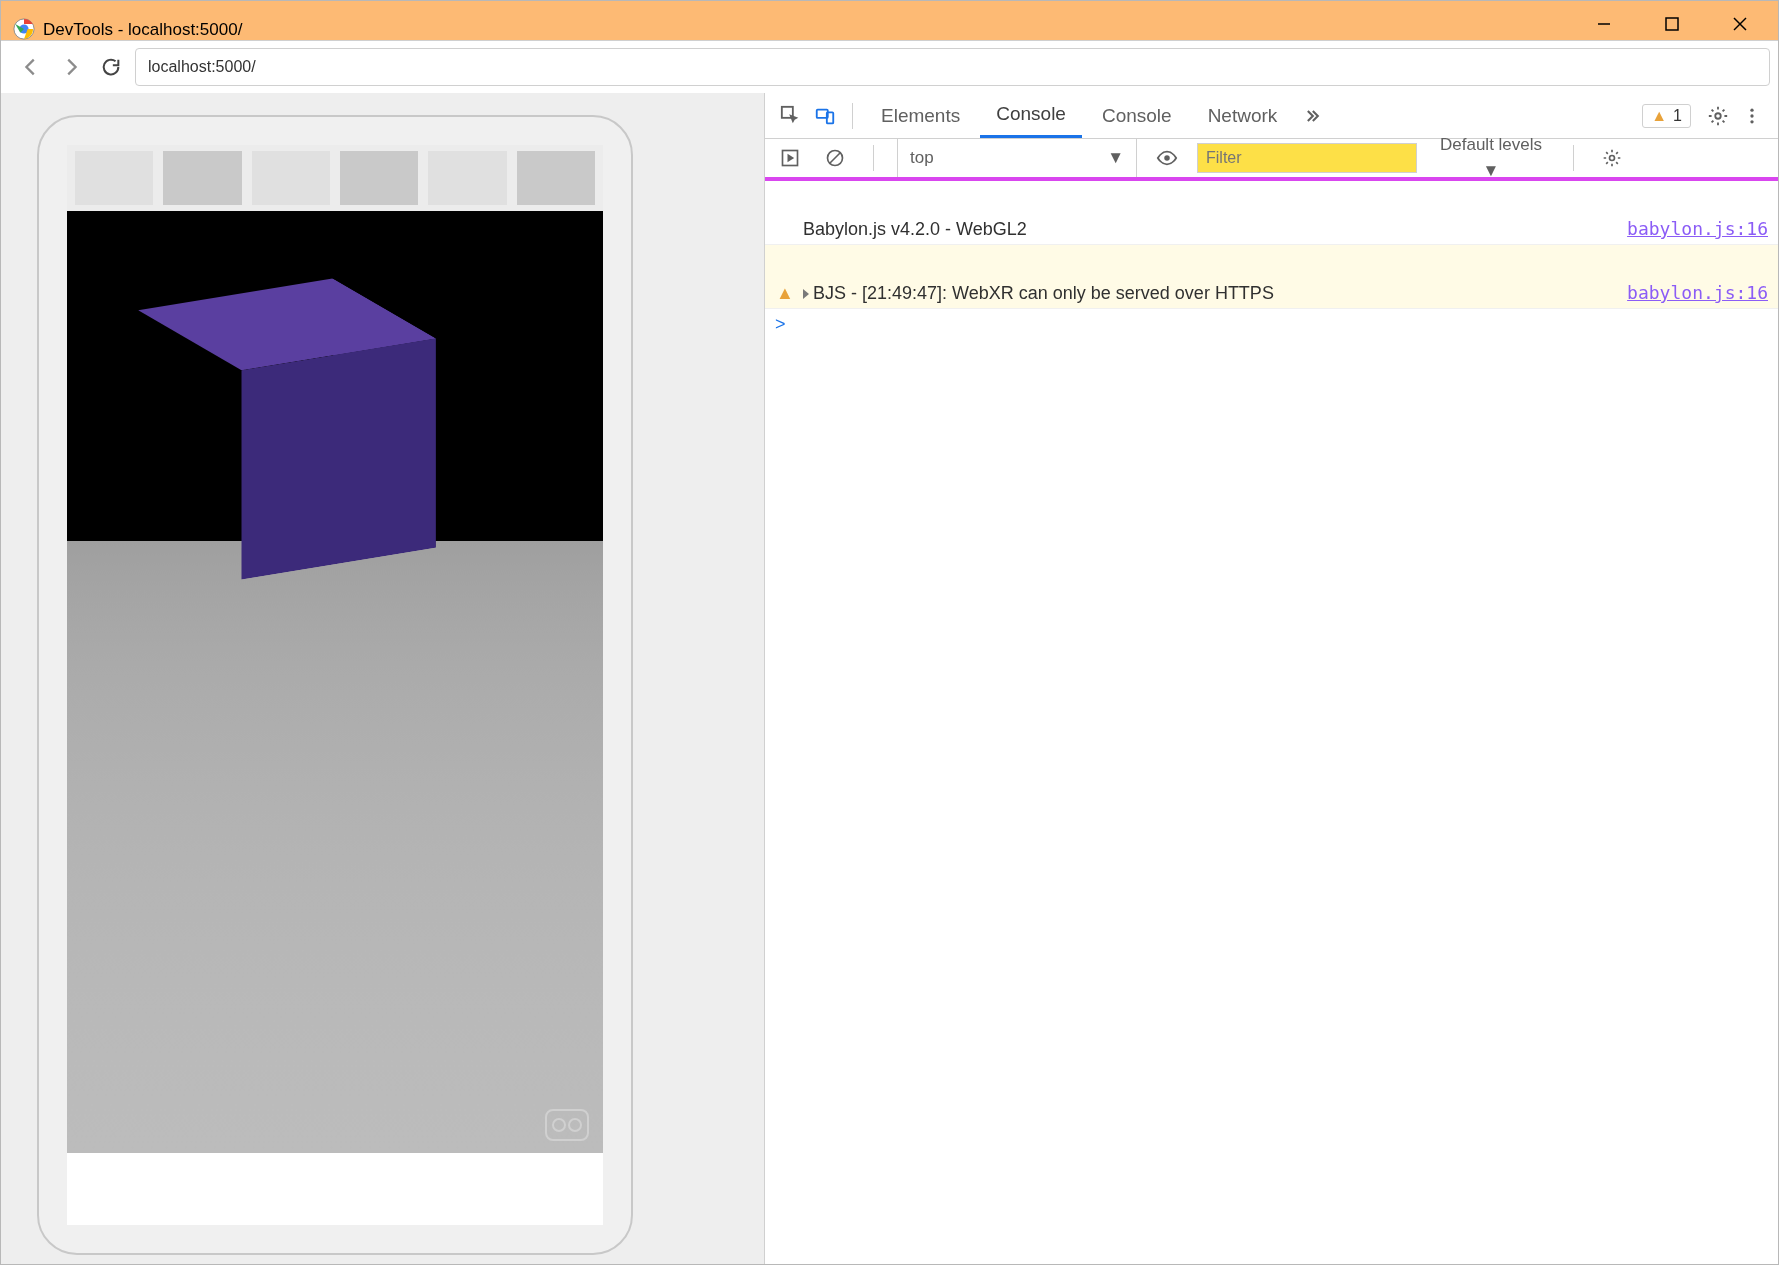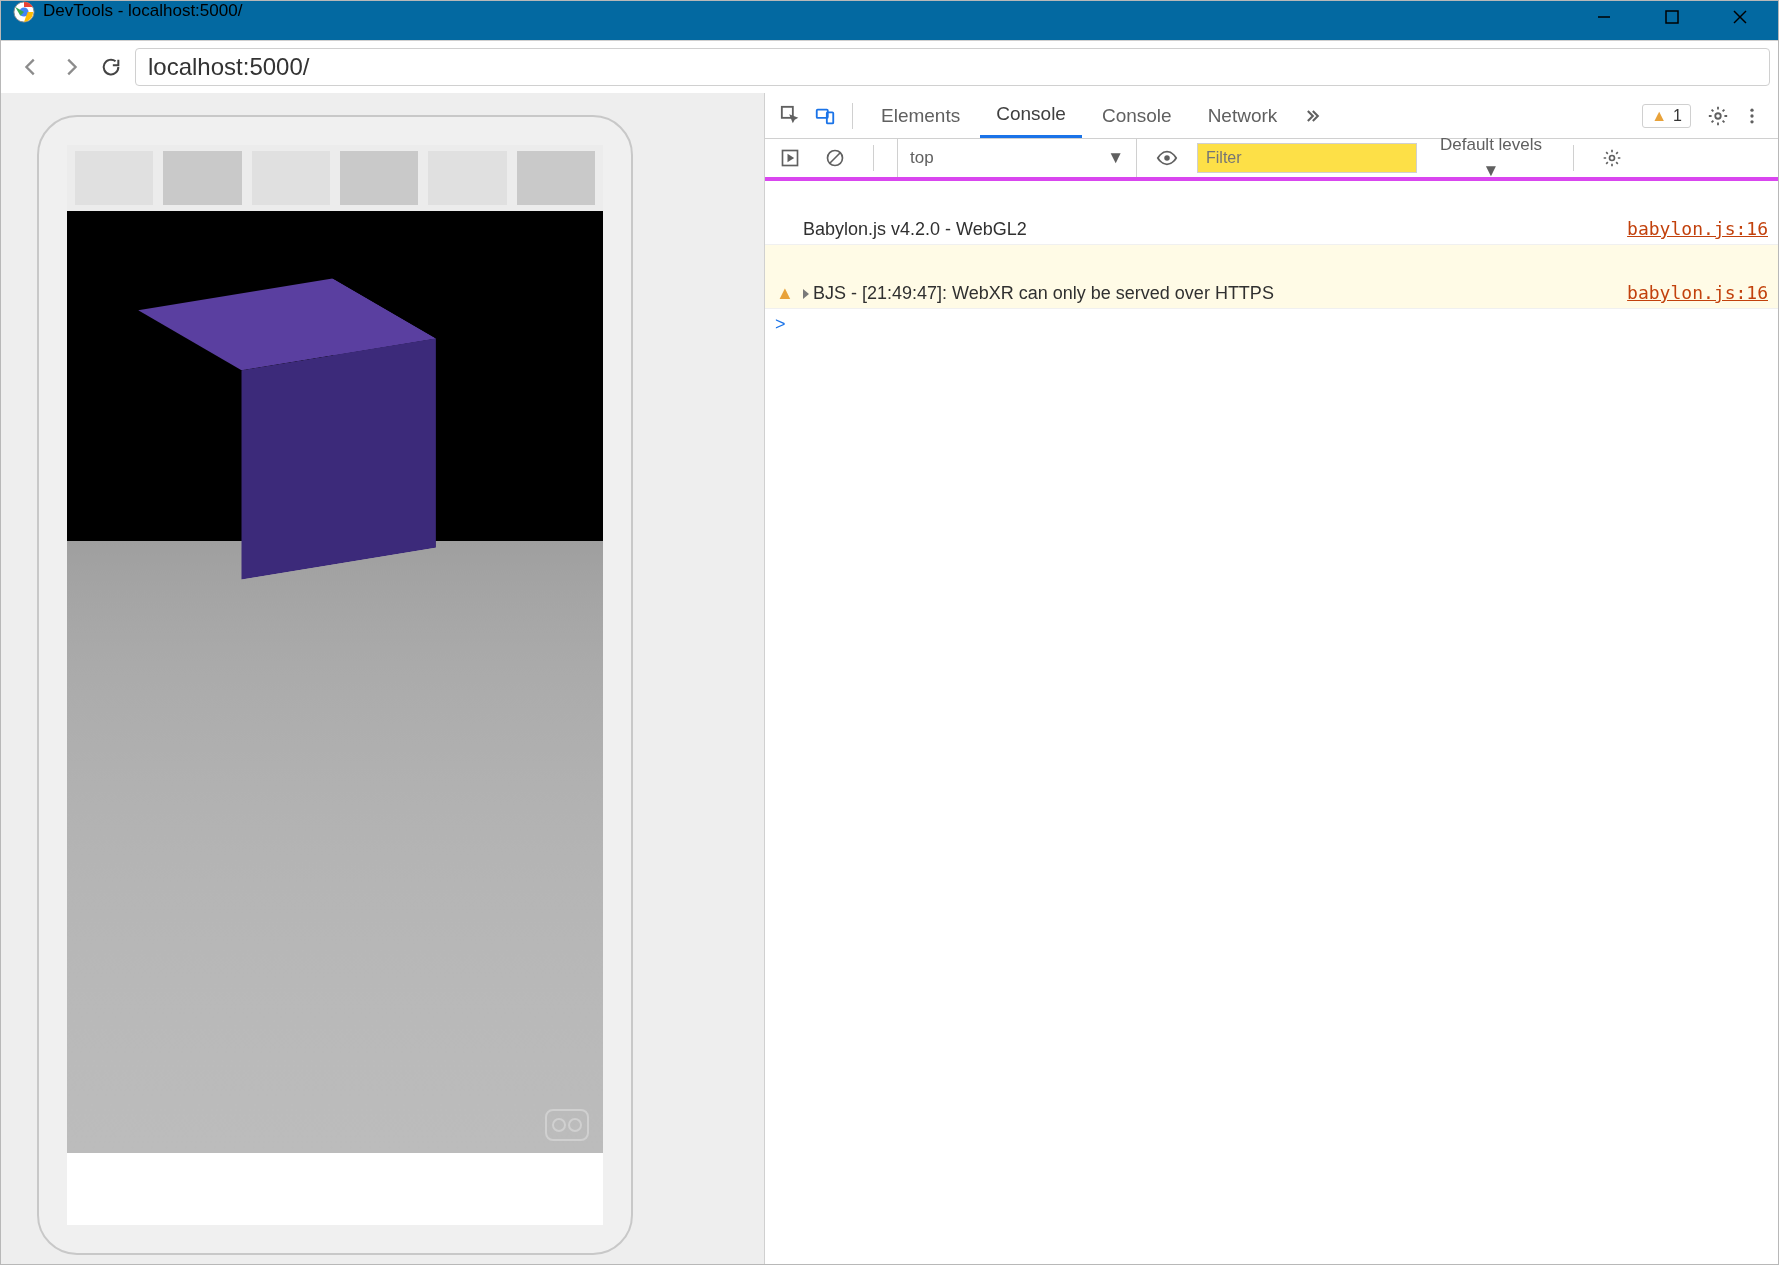--- a/index.html
+++ b/index.html
@@ -1,29 +1,29 @@
 <!DOCTYPE html>
 <html><head>
 <meta charset="utf-8">
 <style>
 * { box-sizing: border-box; margin: 0; padding: 0; font-family: "Segoe UI", Arial, sans-serif; }
 body { width: 1779px; height: 1265px; background: #fff; overflow: hidden; }
 
 
 .window { width: 100%; height: 100%; display: flex; flex-direction: column; border: 1px solid #b8b8b8; }
-.titlebar { height: 40px; background: #0369a1; display: flex; align-items: flex-start; padding: 0 4px; border-bottom: 1px solid #d0d0d0; }
+.titlebar { height: 40px; background: #fdba74; display: flex; align-items: flex-end; padding: 0 4px; border-bottom: 1px solid #d0d0d0; }
 .titlebar .favicon { width: 22px; height: 22px; margin: 0 8px; }
 .titlebar .title { font-size: 17px; color: #000; flex: 1; }
 .winbtns { display: flex; gap: 28px; padding-right: 14px; }
 .winbtn { width: 40px; height: 32px; display: flex; align-items: center; justify-content: center; cursor: pointer; }
 
 
 .addrrow { height: 52px; background: #fff; display: flex; align-items: center; padding: 0 8px 0 14px; gap: 8px; }
 .navbtn { width: 32px; height: 32px; display: flex; align-items: center; justify-content: center; color: #8c8c8c; }
-.urlbox { flex: 1; height: 38px; border: 1px solid #d0d0d0; border-radius: 4px; background: #fff; display: flex; align-items: center; padding: 10px 12px; font-size: 24px; color: #333; }
+.urlbox { flex: 1; height: 38px; border: 1px solid #d0d0d0; border-radius: 4px; background: #fff; display: flex; align-items: center; padding: 10px 12px; font-size: 16px; color: #333; }
 
 
 .content { flex: 1; display: flex; min-height: 0; }
 .left { width: 764px; background: #eee; border-right: 1px solid #d0d0d0; position: relative; }
 .right { flex: 1; background: #fff; display: flex; flex-direction: column; }
 
 
 .device { position: absolute; left: 36px; top: 22px; width: 596px; height: 1140px; background: #f0f0f0; border: 2px solid #c8c8c8; border-radius: 40px; padding: 28px; }
 .screen { width: 100%; height: 100%; background: #fff; position: relative; overflow: hidden; }
 .toolbar-strip { position: absolute; top: 0; left: 0; right: 0; height: 66px; display: flex; gap: 10px; padding: 6px 8px; background: #ececec; }
@@ -57,21 +57,21 @@
 .ctx { flex-basis: 240px; border-left:1px solid #d0d0d0; border-right:1px solid #d0d0d0; height:100%; display:flex; align-items:center; padding:0 12px; justify-content:space-between;}
 .filterbox { width: 220px; height: 30px; border: 1px solid #d0d0d0; padding: 0 8px; font-size: 16px; background:#fde047;}
 .levels { display:flex; align-items:center; gap:6px; padding:0 8px;flex-direction:column;}
 
 
 .console { flex: 1; font-family: Consolas, monospace; font-size: 18px; overflow: auto; }
 .msg { display: flex; padding: 4px 10px; border-bottom: 1px solid #f0f0f0; align-items: baseline; gap: 8px; }
 .msg.warn { background: #fffbe6; }
 .msg .icon { width: 20px; text-align: center; }
 .msg .text { flex: 1; white-space: pre; color: #303030; margin-top: 34px; }
-.msg .src { color: #c2410c; text-decoration: underline; font-family: Consolas, monospace; }
+.msg .src { color: #8b5cf6; text-decoration: underline; font-family: Consolas, monospace; }
 .prompt { padding: 4px 10px; color: #1a73e8; font-family: Consolas, monospace; font-size:18px;}
 .disc { width:0;height:0;border-left:6px solid #7a7a7a;border-top:5px solid transparent;border-bottom:5px solid transparent; display:inline-block; margin-right:4px; vertical-align:middle;}
 </style>
 </head>
 <body>
 
 <div class="window">
 
   <div class="titlebar">
     <span class="favicon">

